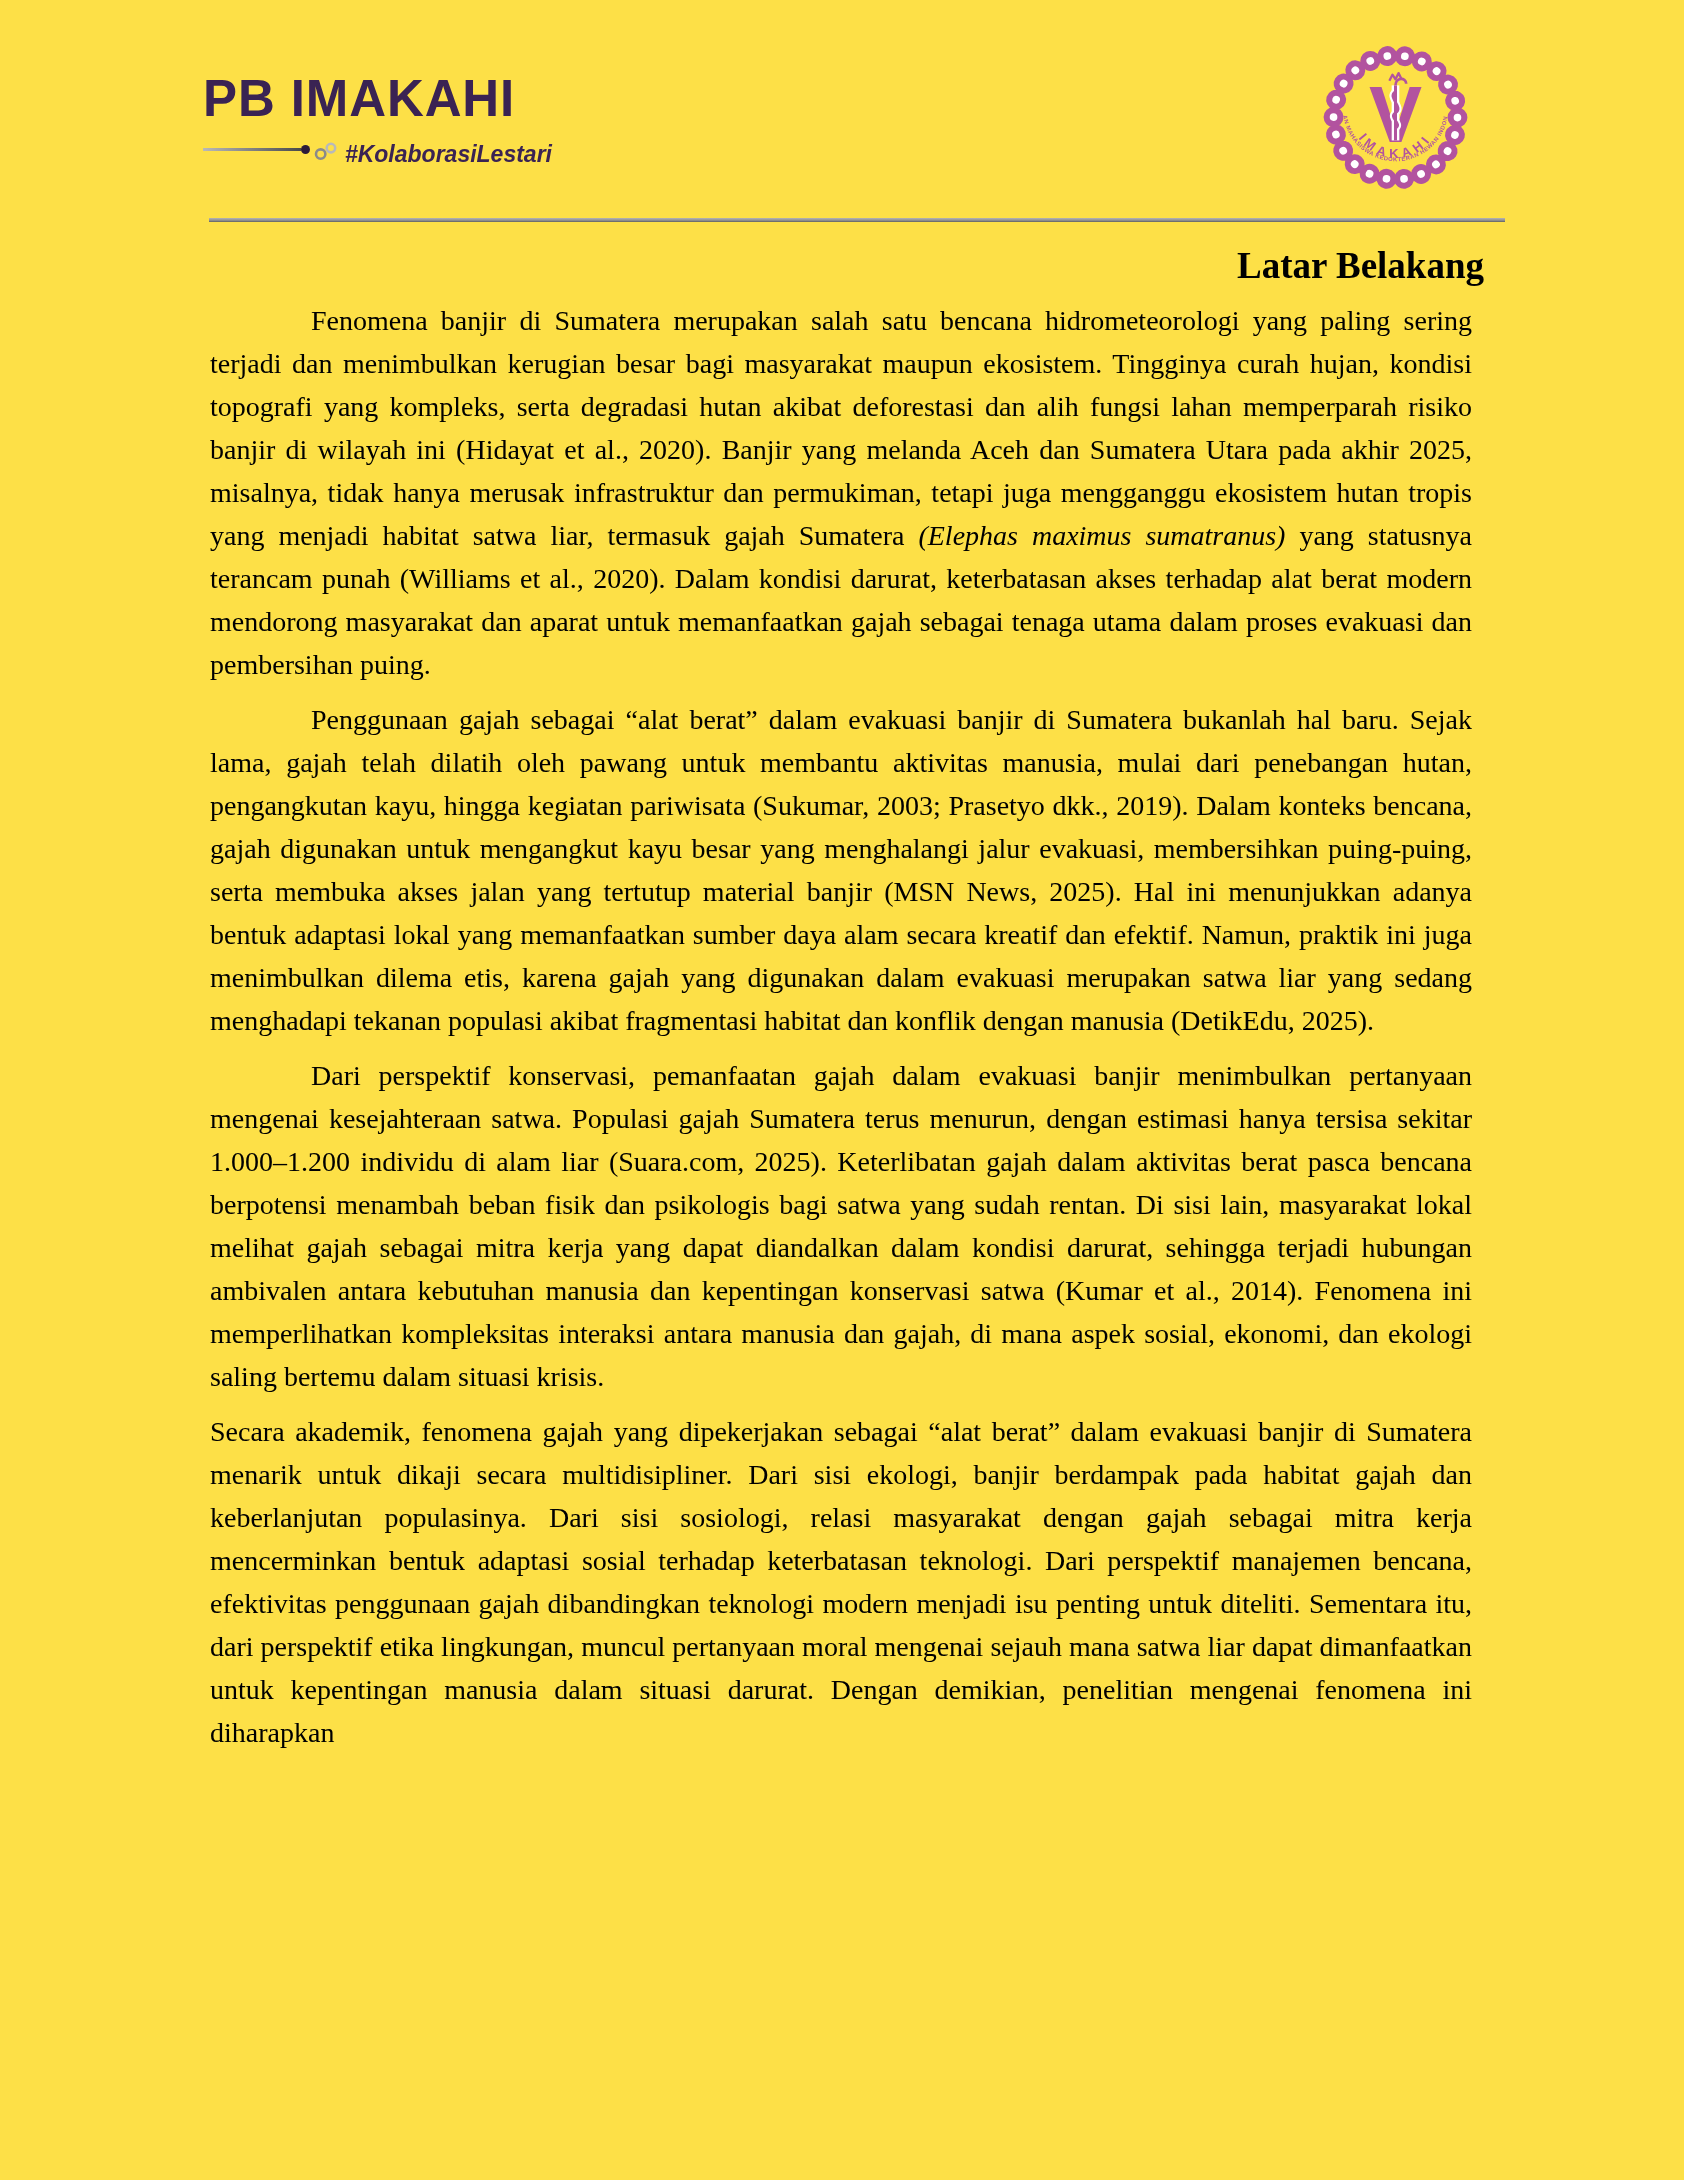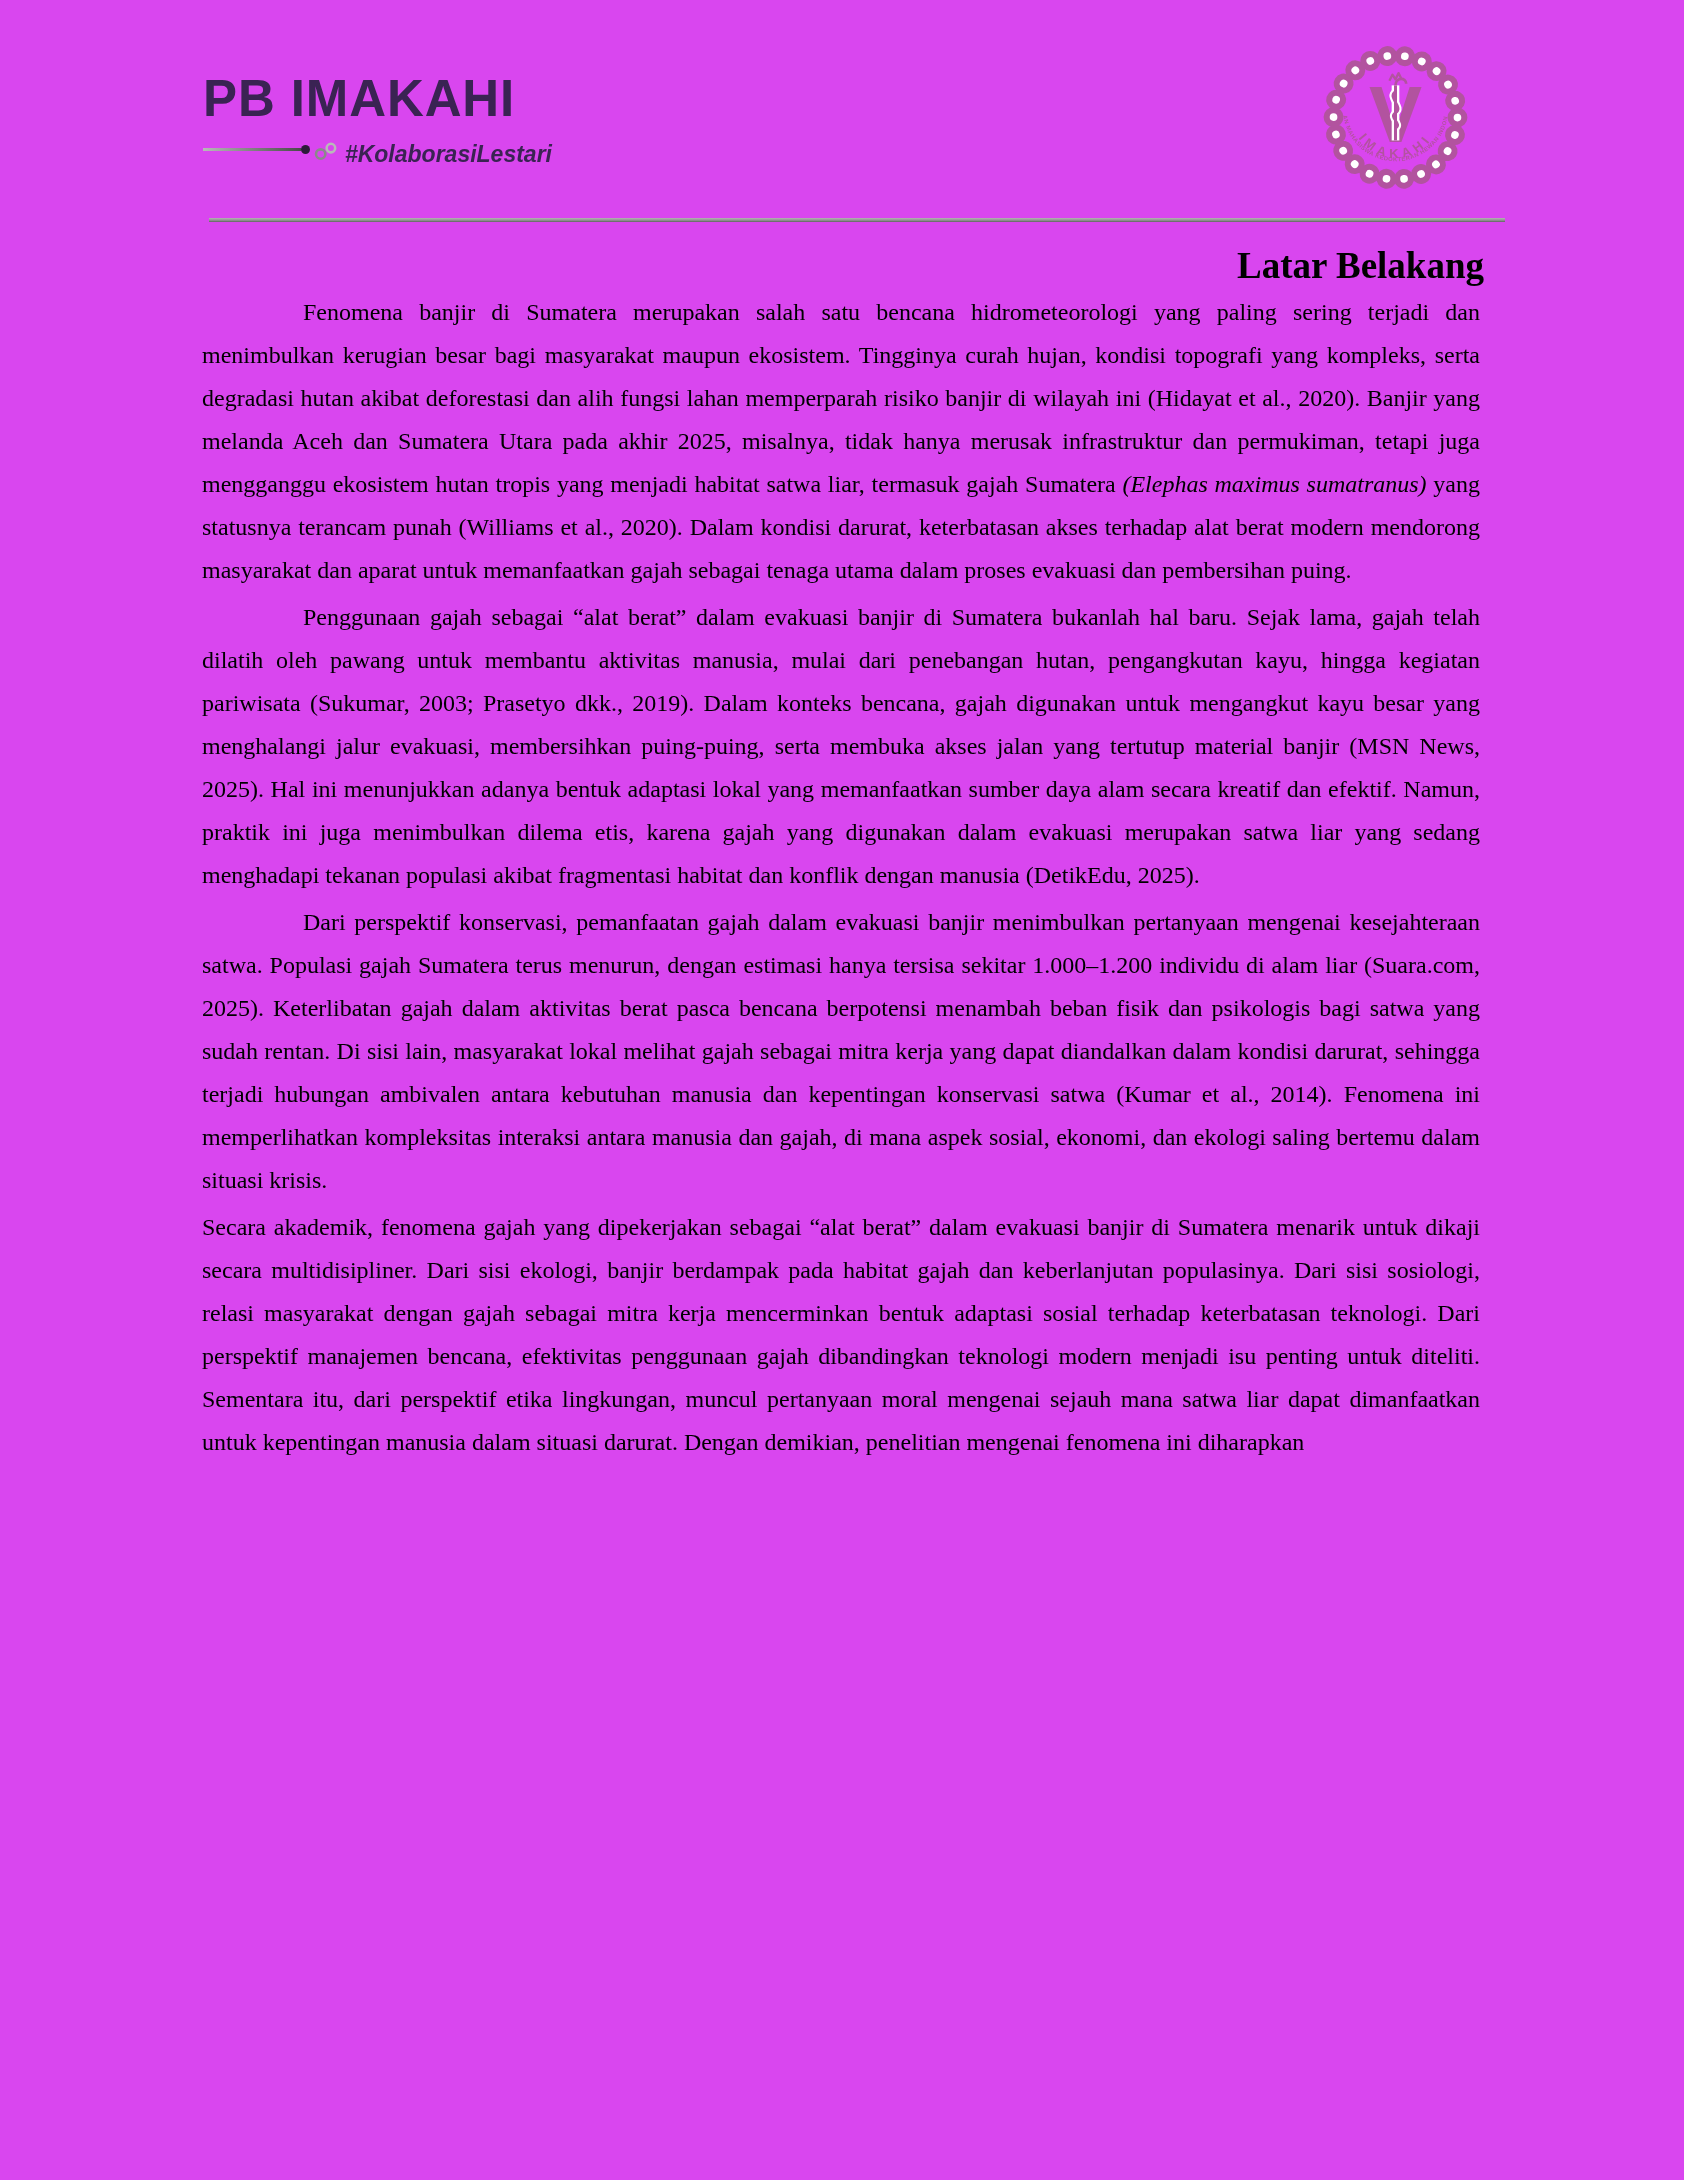--- a/index.html
+++ b/index.html
@@ -1,19 +1,19 @@
 <!DOCTYPE html>
 <html style="font-size:13.6px"><head>
 <meta charset="utf-8">
 <style>
   html,body{margin:0;padding:0;background:#e8e8e8;}
   .page{
     position:relative;
     width:1685px;height:2181px;
-    background:#d946ef;
+    background:#fde047;
     overflow:hidden;
     font-family:"Liberation Serif", serif;
     color:#000;
   }
 
   
   .brand{position:absolute;left:203px;top:73px;width:349px;}
   .brand-wordmark{
     font-family:"Liberation Sans", sans-serif;
     font-weight:bold;font-size:51px;line-height:1;
@@ -43,21 +43,21 @@
     border-bottom:0.9px solid #6f6f6f;
   }
 
   
   .body-text{position:absolute;left:198px;top:244px;width:1286px;}
   .section-heading{
     text-align:right;font-weight:bold;font-size:37px;line-height:43px;
     margin:0 0 3.4px 0;
   }
   p.para{
-    margin:4px;font-size:24px;line-height:43px;
+    margin:12px;font-size:28px;line-height:43px;
     text-align:justify;
   }
   p.para.indent{text-indent:101px;}
   .italic{font-style:italic;}
 </style>
 </head>
 <body>
 
 <div class="page">
 

